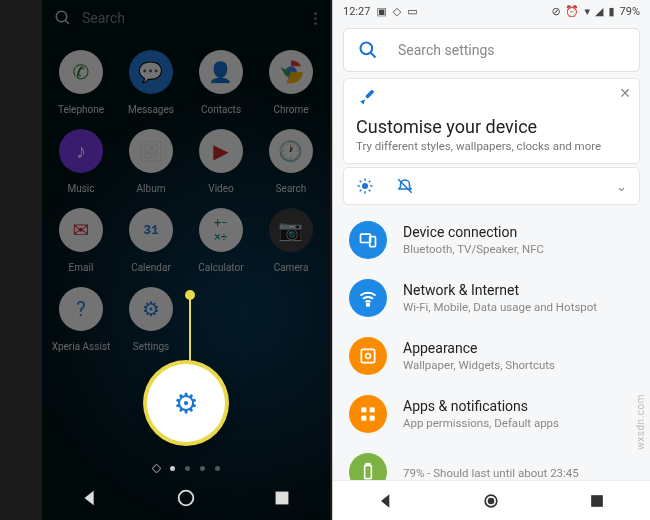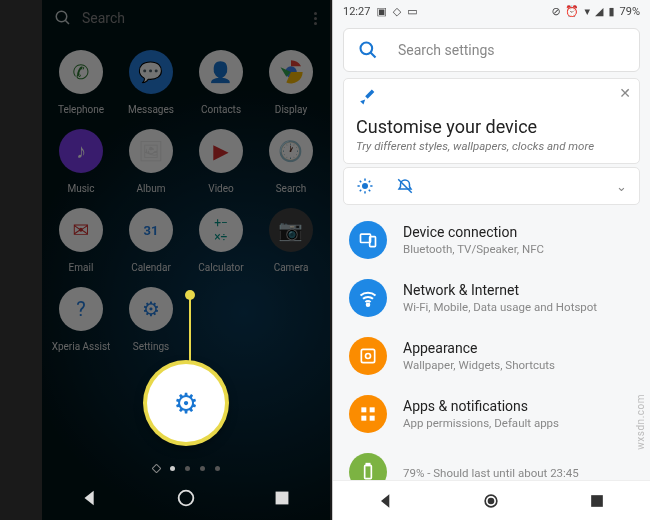--- a/index.html
+++ b/index.html
@@ -49,21 +49,21 @@
   
   .ic-telephone { background:#fff; color:#2e7d32;}
   .ic-messages { background:#2780e3; color:#fff;}
   .ic-contacts { background:#fff; color:#444;}
   .ic-chrome { background:#fff;}
   .ic-music { background:#7e3ff2; color:#fff;}
   .ic-album { background:#fff;}
   .ic-video { background:#fff; color:#d32f2f;}
   .ic-clock { background:#fff; color:#333;}
   .ic-email { background:#fff; color:#d32f2f;}
-  .ic-calendar { background:#fff; color:#2780e3; font-size:13px; font-weight:bold;}
+  .ic-calendar { background:#fff; color:#2780e3; font-size:13px; font-weight:bold;font-family:Liberation Mono, monospace;}
   .ic-calculator { background:#fff; color:#009688;}
   .ic-camera { background:#444; color:#fff;}
   .ic-assist { background:#fff; color:#2780e3;}
   .ic-settings { background:#fff; color:#2780e3;}
 
   .dock-highlight {
     position: absolute;
     left: 105px; bottom: 78px;
     width: 78px; height: 78px;
     border-radius: 50%;
@@ -139,21 +139,21 @@
     margin: 6px 10px 3px;
     background: #fff;
     border: 1px solid #e4e4e4;
     border-radius: 5px;
     padding: 8px 12px 10px;
     position: relative;
   }
   .card .close { position: absolute; right: 8px; top: 6px; color:#888; font-size:14px;}
   .card .ci { width: 20px; height: 20px; color:#1976d2; }
   .card-title { font-size: 18px; color:#222; margin-top: 6px;}
-  .card-sub { font-size: 11.5px; color:#777; margin-top: 2px; font-style: italic;}
+  .card-sub { font-size: 11.5px; color:#777; margin-top: 2px;}
   .qs {
     margin: 3px 10px;
     background: #fff;
     border: 1px solid #e4e4e4;
     border-radius: 5px;
     height: 38px;
     display: flex; align-items: center;
     padding: 0 12px;
     gap: 22px;
     color:#1976d2;
@@ -229,21 +229,21 @@
     <div class="app">
         <div class="app-icon ic-chrome">
           <svg width="28" height="28" viewBox="0 0 24 24">
             <circle cx="12" cy="12" r="10" fill="#fff"></circle>
             <circle cx="12" cy="12" r="5" fill="#4285f4"></circle>
             <path d="M12 2a10 10 0 0 1 8.6 5H12" fill="#ea4335"></path>
             <path d="M3 8l5 8 4-4" fill="#34a853"></path>
             <path d="M22 12a10 10 0 0 1-14 9l4-9" fill="#fbbc05"></path>
           </svg>
         </div>
-        <div class="app-label">Display</div>
+        <div class="app-label">Chrome</div>
       </div>
     <div class="app">
         <div class="app-icon ic-music">♪</div>
         <div class="app-label">Music</div>
       </div>
     <div class="app">
         <div class="app-icon ic-album">🖼</div>
         <div class="app-label">Album</div>
       </div>
     <div class="app">

